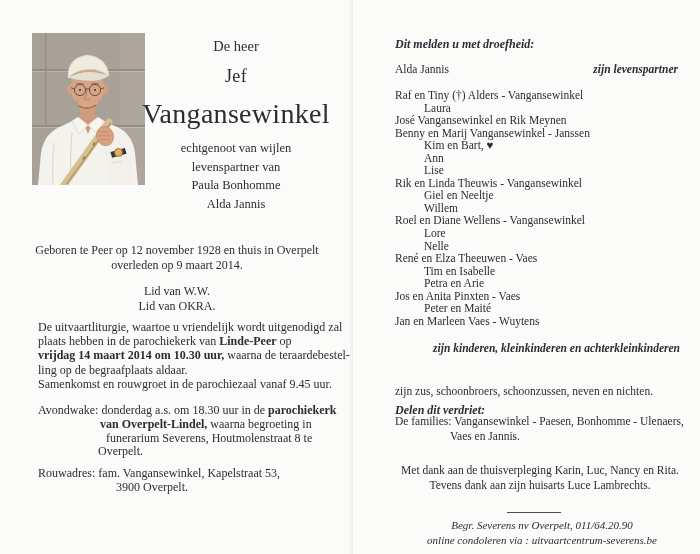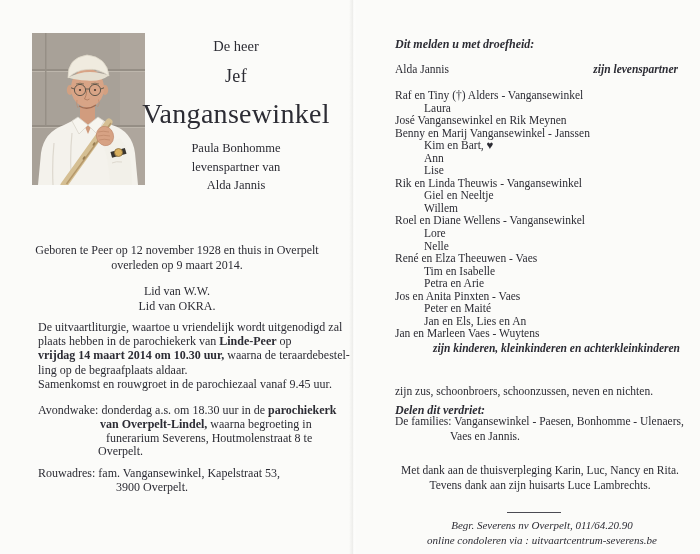--- a/index.html
+++ b/index.html
@@ -107,22 +107,23 @@
     <ellipse cx="73" cy="103" rx="8.5" ry="9.8" fill="#d7a284" stroke="#bd8668" stroke-width="0.6" transform="rotate(-18 73 103)"></ellipse>
     <path d="M66,99 Q71,97.5 77,99 M66,103 Q71,101.5 78,103 M67,107 Q72,105.5 78,107" stroke="#bd8668" stroke-width="0.7" fill="none"></path>
   </svg>
 </div>
 
 <div class="abs head-block">
   <div class="title-prefix">De heer</div>
   <div class="first-name">Jef</div>
   <div class="last-name">Vangansewinkel</div>
   <div class="relation">
+    <div class="nw">echtgenoot van wijlen</div>
+    <div class="nw">levenspartner van</div>
     <div class="nw">Paula Bonhomme</div>
-    <div class="nw">levenspartner van</div>
     <div class="nw">Alda Jannis</div>
   </div>
 </div>
 
 <div class="abs born center">
   <div class="nw">Geboren te Peer op 12 november 1928 en thuis in Overpelt</div>
   <div class="nw">overleden op 9 maart 2014.</div>
 </div>
 
 <div class="abs membership center">
@@ -171,21 +172,20 @@
     <div class="nw ind">Giel en Neeltje</div>
     <div class="nw ind">Willem</div>
     <div class="nw">Roel en Diane Wellens - Vangansewinkel</div>
     <div class="nw ind">Lore</div>
     <div class="nw ind">Nelle</div>
     <div class="nw">René en Elza Theeuwen - Vaes</div>
     <div class="nw ind">Tim en Isabelle</div>
     <div class="nw ind">Petra en Arie</div>
     <div class="nw">Jos en Anita Pinxten - Vaes</div>
     <div class="nw ind">Peter en Maité</div>
-    <div class="nw ind">Jan en Els, Lies en An</div>
     <div class="nw">Jan en Marleen Vaes - Wuytens</div>
   </div>
 
   <div class="abs fam-caption bi">zijn kinderen, kleinkinderen en achterkleinkinderen</div>
 
   <div class="abs grief-h bi">Delen dit verdriet:</div>
   <div class="abs grief-l nw">zijn zus, schoonbroers, schoonzussen, neven en nichten.</div>
 
   <div class="abs families">
     <div class="nw">De families: Vangansewinkel - Paesen, Bonhomme - Ulenaers,</div>

